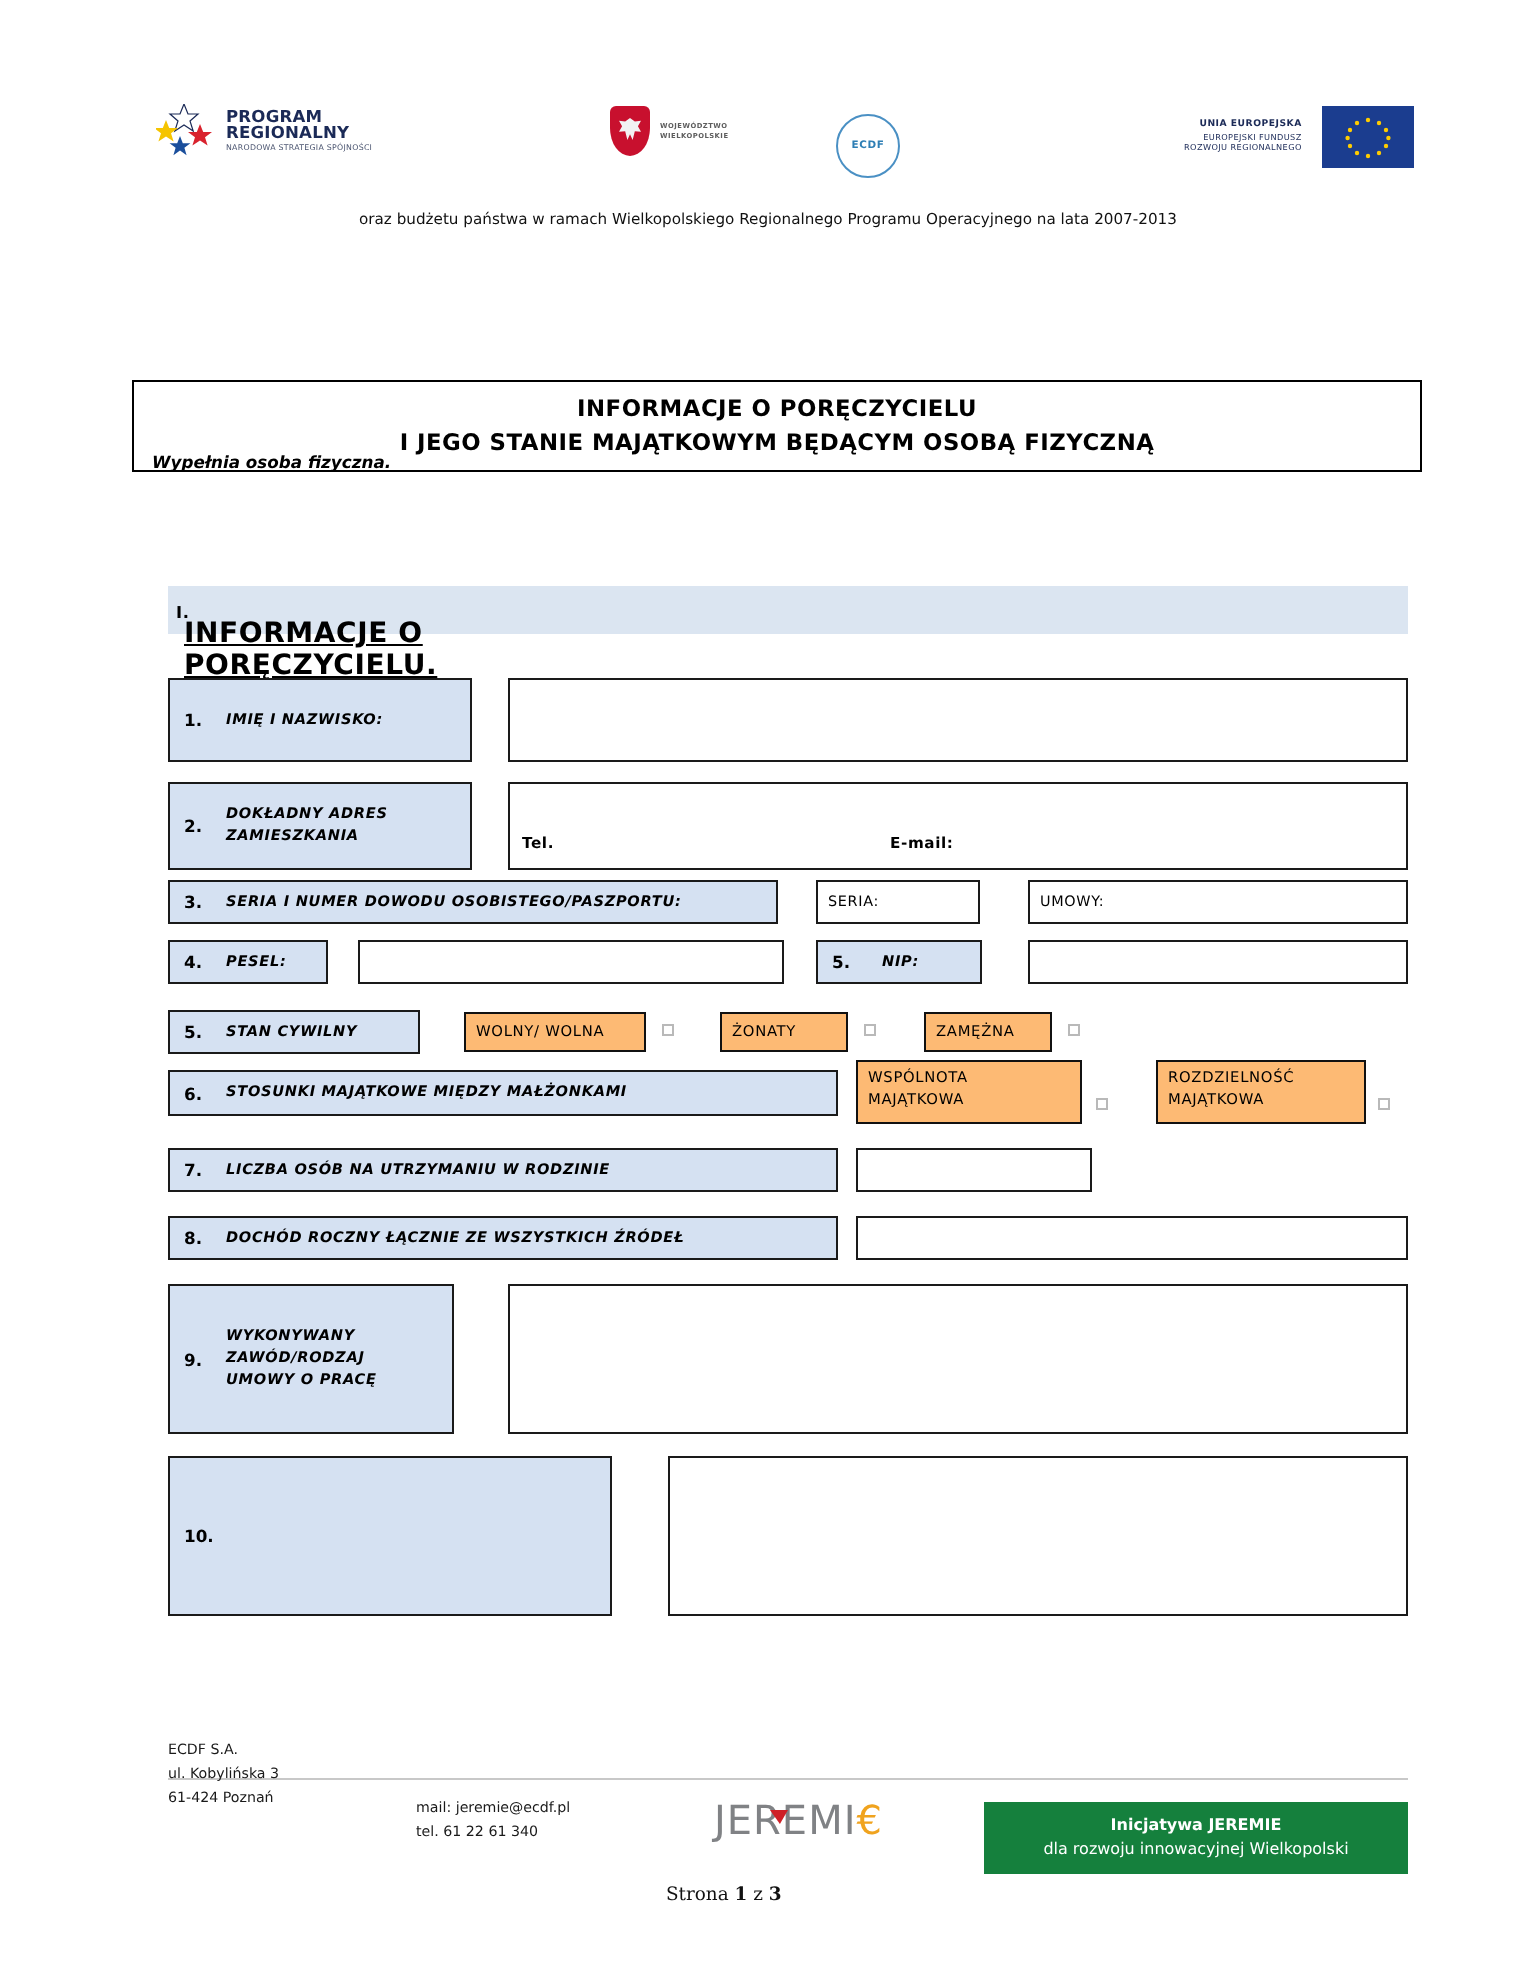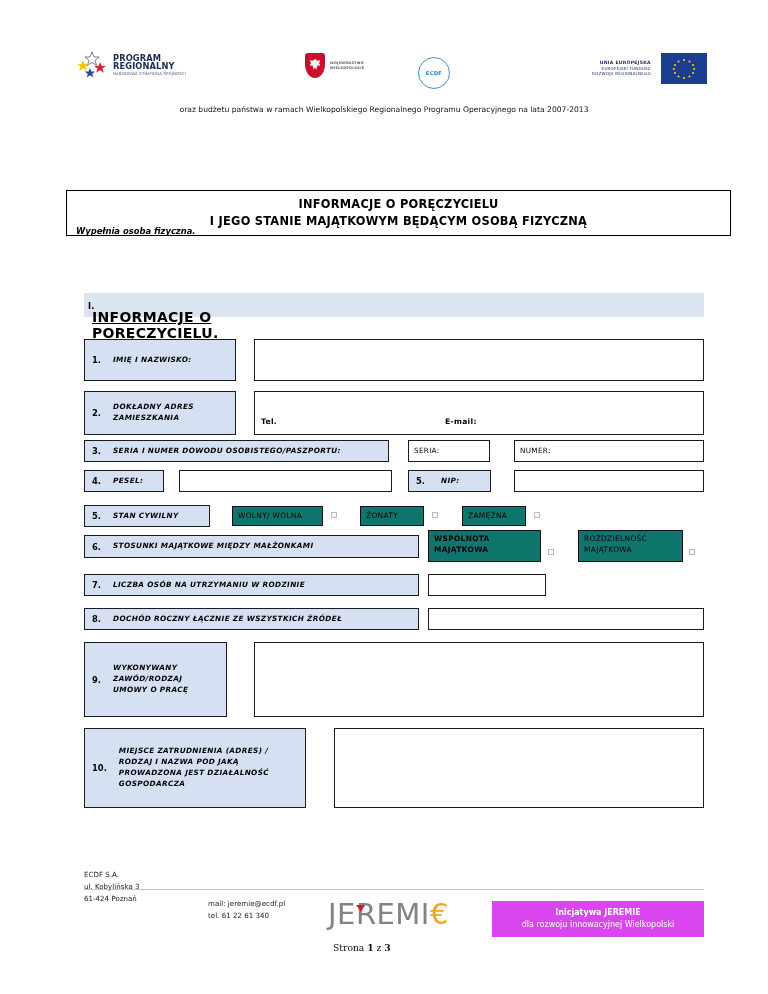--- a/index.html
+++ b/index.html
@@ -108,21 +108,21 @@
     line-height: 1.65;
     color: #111;
   }
 
   
   .title-box {
     position: absolute;
     left: 66px; top: 190px;
     width: 637px;
     border: 1.2px solid #000;
-    padding: 5px 13px 6px;
+    padding: 5px 3px 6px;
     text-align: center;
   }
   .title-line {
     font-family: "DejaVu Sans", sans-serif;
     font-weight: 700;
     font-size: 11.4px;
     letter-spacing: .25px;
     line-height: 1.45;
   }
 
@@ -197,21 +197,21 @@
   }
   .fld .ph {
     font-family: "DejaVu Sans", sans-serif;
     font-size: 7.2px;
     letter-spacing: .35px;
     position: absolute;
     left: 5px; top: 5px;
   }
 
   .opt {
-    background: #0f766e;
+    background: #fdba74;
     border: 1.8px solid #111;
     display: flex;
     align-items: center;
     padding-left: 5px;
   }
   .opt span {
     font-family: "DejaVu Sans", sans-serif;
     font-size: 7.4px;
     letter-spacing: .35px;
     line-height: 1.45;
@@ -235,24 +235,24 @@
     font-family: "DejaVu Sans", sans-serif;
     font-size: 7.1px;
     line-height: 1.72;
     color: #1a1a1a;
   }
   .f-addr { left: 84px; top: 869px; }
   .f-mail { left: 208px; top: 898px; }
 
   .jeremie-logo {
     position: absolute;
-    left: 328px; top: 900px;
+    left: 357px; top: 900px;
     font-family: "DejaVu Sans", sans-serif;
     font-weight: 400;
-    font-size: 29px;
+    font-size: 20px;
     letter-spacing: .5px;
     color: #808285;
     line-height: 1;
   }
   .jeremie-logo .acc { color: #f0a31e; }
   .jeremie-tick {
     position: absolute;
     left: 28px; top: 5px;
     width: 9px; height: 7px;
     background: #cf2027;
@@ -265,21 +265,21 @@
     font-family: "DejaVu Serif", serif;
     font-size: 9.2px;
     color: #111;
   }
   .page-num b { font-weight: 700; }
 
   .ini-badge {
     position: absolute;
     left: 492px; top: 901px;
     width: 212px; height: 36px;
-    background: #d946ef;
+    background: #15803d;
     display: flex;
     flex-direction: column;
     align-items: center;
     justify-content: center;
     color: #ffffff;
     font-family: "DejaVu Sans", sans-serif;
     line-height: 1.45;
   }
   .ini-badge .l1 { font-size: 8px; font-weight: 700; }
   .ini-badge .l2 { font-size: 8px; }
@@ -381,21 +381,21 @@
 </div>
 
 <div class="lbl" style="left:84px; top:440px; width:305px; height:22px;">
   <span class="num">3.</span>
   <span class="txt">SERIA I NUMER DOWODU OSOBISTEGO/PASZPORTU:</span>
 </div>
 <div class="fld" style="left:408px; top:440px; width:82px; height:22px;">
   <span class="ph">SERIA:</span>
 </div>
 <div class="fld" style="left:514px; top:440px; width:190px; height:22px;">
-  <span class="ph">NUMER:</span>
+  <span class="ph">UMOWY:</span>
 </div>
 
 <div class="lbl" style="left:84px; top:470px; width:80px; height:22px;">
   <span class="num">4.</span>
   <span class="txt">PESEL:</span>
 </div>
 <div class="fld" style="left:179px; top:470px; width:213px; height:22px;"></div>
 
 <div class="lbl" style="left:408px; top:470px; width:83px; height:22px;">
   <span class="num">5.</span>
@@ -417,21 +417,21 @@
 <div class="cbx" style="left:432px; top:512px;"></div>
 <div class="opt" style="left:462px; top:506px; width:64px; height:20px;">
   <span>ZAMĘŻNA</span>
 </div>
 <div class="cbx" style="left:534px; top:512px;"></div>
 
 <div class="lbl" style="left:84px; top:535px; width:335px; height:23px;">
   <span class="num">6.</span>
   <span class="txt">STOSUNKI MAJĄTKOWE MIĘDZY MAŁŻONKAMI</span>
 </div>
-<div class="opt" style="left:428px; top:530px; width:113px; height:32px; align-items:flex-start; padding-top:3px;font-weight:bold;">
+<div class="opt" style="left:428px; top:530px; width:113px; height:32px; align-items:flex-start; padding-top:3px;">
   <span>
     <span>WSPÓLNOTA</span><br>
     <span>MAJĄTKOWA</span>
   </span>
 </div>
 <div class="cbx" style="left:548px; top:549px;"></div>
 <div class="opt" style="left:578px; top:530px; width:105px; height:32px; align-items:flex-start; padding-top:3px;">
   <span>
     <span>ROZDZIELNOŚĆ</span><br>
     <span>MAJĄTKOWA</span>
@@ -456,26 +456,20 @@
   <span class="txt">
     <span>WYKONYWANY</span><br>
     <span>ZAWÓD/RODZAJ</span><br>
     <span>UMOWY O PRACĘ</span>
   </span>
 </div>
 <div class="fld" style="left:254px; top:642px; width:450px; height:75px;"></div>
 
 <div class="lbl" style="left:84px; top:728px; width:222px; height:80px;">
   <span class="num">10.</span>
-  <span class="txt">
-    <span>MIEJSCE ZATRUDNIENIA (ADRES) /</span><br>
-    <span>RODZAJ I NAZWA POD JAKĄ</span><br>
-    <span>PROWADZONA JEST DZIAŁALNOŚĆ</span><br>
-    <span>GOSPODARCZA</span>
-  </span>
 </div>
 <div class="fld" style="left:334px; top:728px; width:370px; height:80px;"></div>
 
 <div class="footer-sep"></div>
 
 <div class="f-col f-addr">
   <div>ECDF S.A.</div>
   <div>ul. Kobylińska 3</div>
   <div>61-424 Poznań</div>
 </div>

